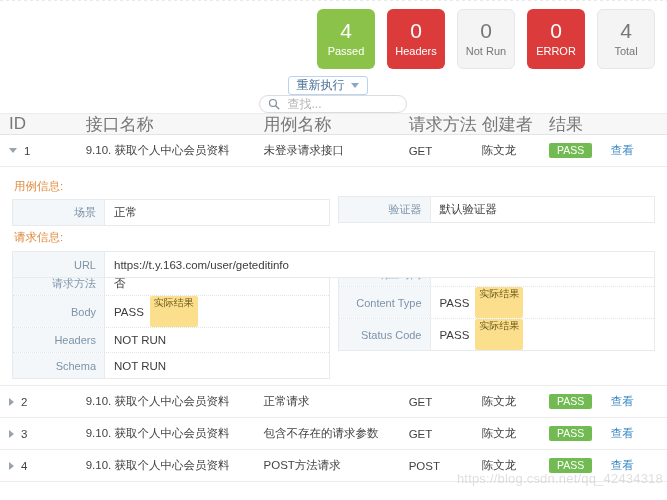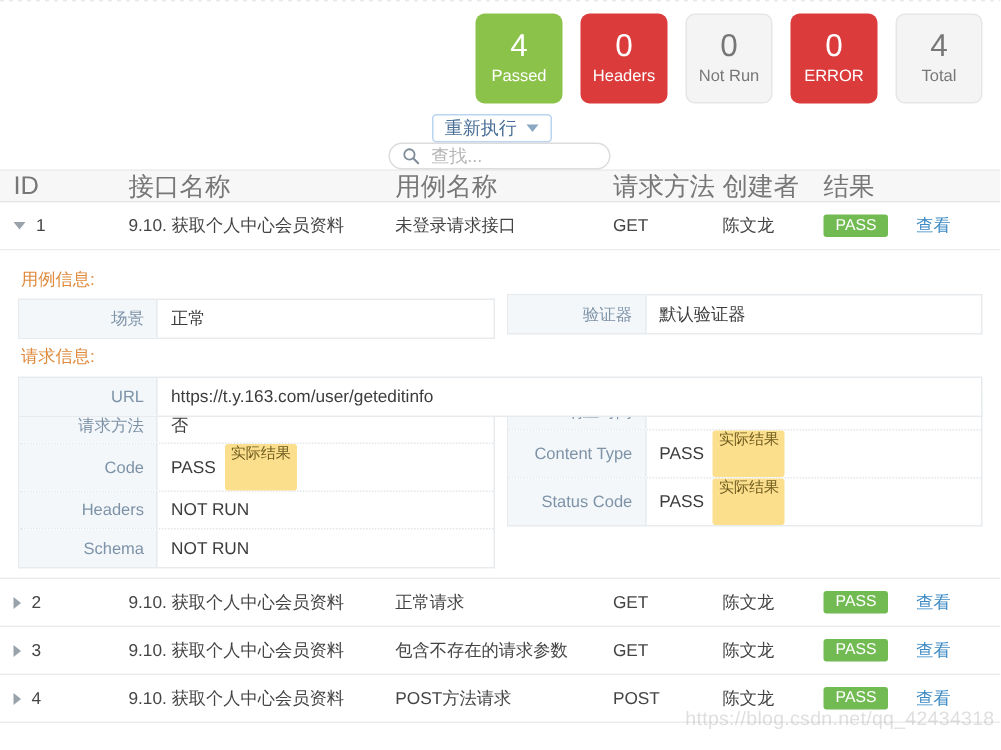--- a/index.html
+++ b/index.html
@@ -327,21 +327,21 @@
 
         <div class="sec-title">请求信息:</div>
 
         <div class="sec-title">响应信息:</div>
         <div class="kv-table">
           <div class="kv-row">
             <div class="kv-key">请求方法</div>
             <div class="kv-val">否</div>
           </div>
           <div class="kv-row">
-            <div class="kv-key">Code</div>
+            <div class="kv-key">Body</div>
             <div class="kv-val">
               <span>PASS</span>
               <span class="tag-actual">实际结果</span>
             </div>
           </div>
           <div class="kv-row">
             <div class="kv-key">Headers</div>
             <div class="kv-val">NOT RUN</div>
           </div>
           <div class="kv-row">

